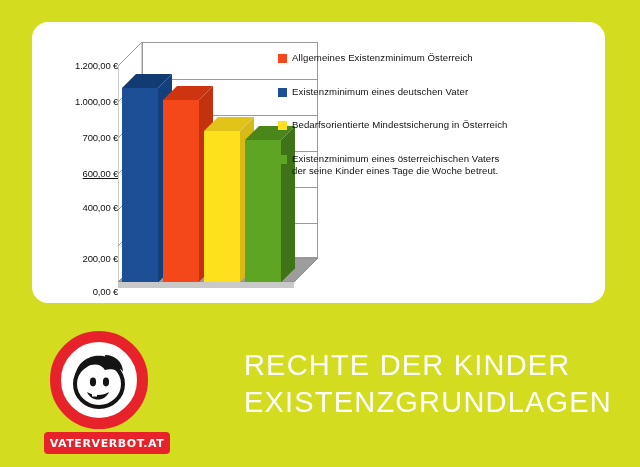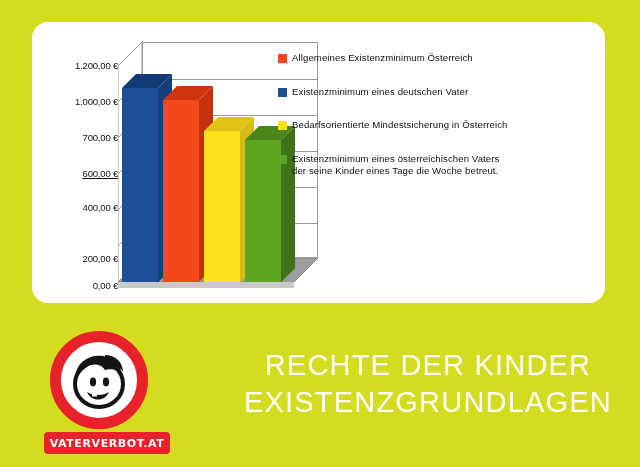--- a/index.html
+++ b/index.html
@@ -122,42 +122,42 @@
   #logo-banner span{
     color:#ffffff;
     font-size:11px;
     font-weight:bold;
     letter-spacing:0.6px;
     font-family:"DejaVu Sans", sans-serif;
   }
   #headline{
     position:absolute;
     right:28px; top:44px;
-    text-align:center;
+    text-align:left;
     color:#ffffff;
     font-size:29px;
     line-height:37px;
     letter-spacing:1.2px;
     font-family:"Liberation Sans", sans-serif;
   }
   #headline div{white-space:nowrap;}
 </style>
 </head>
 <body>
 
 <div id="chart-panel">
 
   <div id="y-axis">
       <div class="y-tick" style="top: 14px;">1.200,00 €</div>
       <div class="y-tick" style="top: 50px;">1.000,00 €</div>
       <div class="y-tick" style="top: 86px;">700,00 €</div>
       <div class="y-tick" style="top: 122px; text-decoration: underline;">600,00 €</div>
       <div class="y-tick" style="top: 156px;">400,00 €</div>
       <div class="y-tick" style="top: 194px; margin-top: 13px;">200,00 €</div>
-      <div class="y-tick" style="top: 234px;">0,00 €</div>
+      <div class="y-tick" style="top: 240px;">0,00 €</div>
     </div>
 
   <div id="plot-area">
 
     <svg id="side-wall" viewBox="0 0 200 254" preserveAspectRatio="none">
 
       <polygon points="0,24 24,0 24,216 0,240" fill="#ffffff" stroke="#9a9a9a" stroke-width="1"></polygon>
 
       <line x1="0" y1="60" x2="24" y2="36" stroke="#9a9a9a" stroke-width="1"></line>
       <line x1="0" y1="96" x2="24" y2="72" stroke="#9a9a9a" stroke-width="1"></line>

